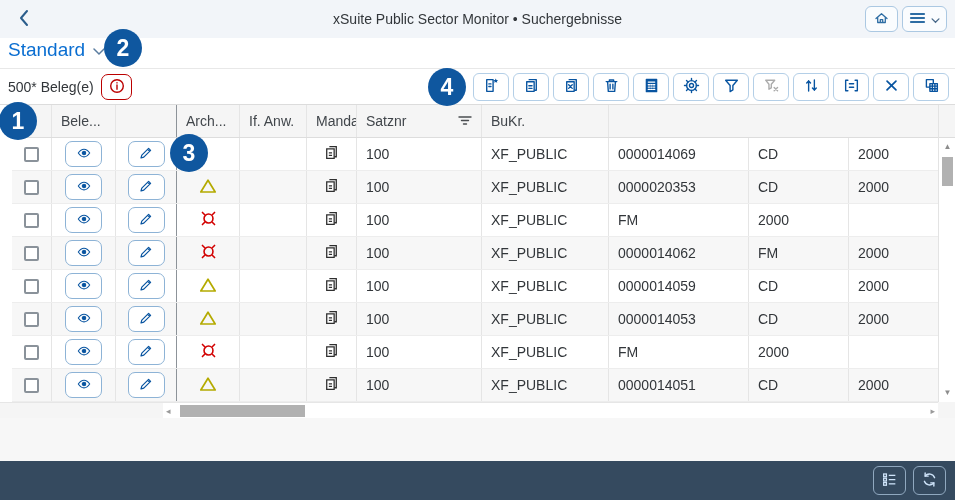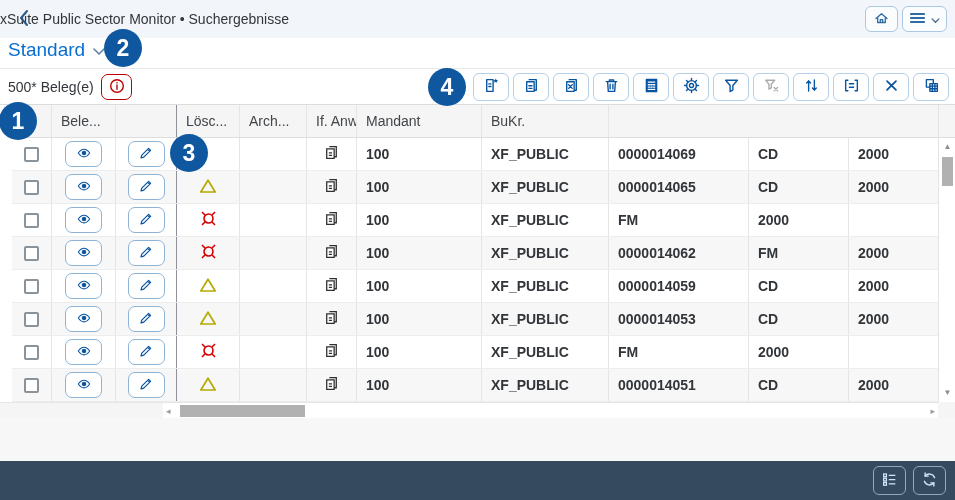--- a/index.html
+++ b/index.html
@@ -3,21 +3,21 @@
 <meta charset="utf-8">
 <style>
   *{margin:0;padding:0;box-sizing:border-box;}
   html,body{width:955px;height:500px;overflow:hidden;}
   body{font-family:"Liberation Sans",sans-serif;background:#fff;position:relative;}
   .shell{position:absolute;left:0;top:0;width:955px;height:500px;background:#fff;overflow:hidden;}
 
   
   .shell-header{position:absolute;left:0;top:0;width:955px;height:38px;background:#f2f5f9;}
   .back-btn{position:absolute;left:13px;top:8px;width:22px;height:22px;background:none;border:none;cursor:pointer;display:flex;align-items:center;justify-content:center;}
-  .shell-title{position:absolute;left:0;top:0;width:100%;height:38px;line-height:38px;text-align:left;font-size:14px;color:#32363a;}
+  .shell-title{position:absolute;left:0;top:0;width:100%;height:38px;line-height:38px;text-align:center;font-size:14px;color:#32363a;}
   .hdr-btn{position:absolute;top:6px;height:26px;border:1px solid #abc8e2;border-radius:6px;background:#fafcfe;display:flex;align-items:center;justify-content:center;cursor:pointer;gap:5px;}
   .home-btn{right:57px;width:33px;}
   .menu-btn{right:8px;width:45px;}
 
   
   .variant-bar{position:absolute;left:0;top:38px;width:955px;height:30px;background:#fff;}
   .variant-title{position:absolute;left:8px;top:1px;display:inline-flex;align-items:center;gap:8px;font-size:19px;color:#0a6ed1;cursor:pointer;background:none;border:none;font-family:inherit;}
 
   
   .toolbar{position:absolute;left:0;top:68px;width:955px;height:37px;background:#fff;border-top:1px solid #e8e8e8;border-bottom:1px solid #dcdcdc;}
@@ -25,21 +25,21 @@
   .info-btn{position:absolute;left:101px;top:5px;width:31px;height:26px;border:1.5px solid #bb0000;border-radius:7px;background:#fff;display:flex;align-items:center;justify-content:center;cursor:pointer;}
   .tb-buttons{position:absolute;right:6px;top:4px;display:flex;gap:4px;}
   .tb-btn{width:36px;height:28px;border:1px solid #b4cfe7;border-radius:6px;background:#fff;display:flex;align-items:center;justify-content:center;cursor:pointer;padding:0;}
 
   
   .table{position:absolute;left:12px;top:105px;width:938px;}
   .tr{display:grid;grid-template-columns:40px 64px 61px 63px 67px 50px 125px 127px 140px 100px 101px;height:33px;}
   .th,.td{border-right:1px solid #e5e5e5;display:flex;align-items:center;padding:0 9px;font-size:14px;color:#32363a;white-space:nowrap;overflow:hidden;}
   .th{color:#41464b;}
   .thead{background:#f5f5f5;border-bottom:1px solid #ddd;}
-  .tbody .tr{background:#fff;border-bottom:1px solid #ededed;font-weight:bold;}
+  .tbody .tr{background:#fff;border-bottom:1px solid #ededed;}
   .tbody .tr:nth-child(even){background:#f7f7f7;}
   .th:nth-child(3),.td:nth-child(3){border-right:1px solid #8d9399;}
   .cell-center{justify-content:center;padding:0;}
   .th-satznr{justify-content:space-between;}
   .checkbox{width:15px;height:15px;border:2px solid #8a929a;border-radius:2px;background:#fff;cursor:pointer;}
   .row-btn{width:37px;height:26px;border:1px solid #8db3d6;border-radius:7px;background:#fff;display:flex;align-items:center;justify-content:center;cursor:pointer;padding:0;}
 
   
   .vsb{position:absolute;left:938px;top:105px;width:17px;height:297px;background:#fff;border-left:1px solid #e3e3e3;}
   .vsb-stub{position:absolute;left:0;top:0;width:17px;height:33px;background:#f5f5f5;border-bottom:1px solid #ddd;}
@@ -198,24 +198,31 @@
             </svg></span>
         </button>
       </div>
   </div>
 
   <div class="table">
     <div class="tr thead">
       <div class="th cell-center"></div>
       <div class="th">Bele...</div>
       <div class="th"></div>
-      <div class="th">Lösc...</div>
       <div class="th">Arch...</div>
       <div class="th">If. Anw.</div>
       <div class="th">Mandant</div>
+      <div class="th th-satznr">
+        <span>Satznr</span>
+        <span>
+          <svg width="14" height="11" viewBox="0 0 14 11" stroke="#4a4d50" stroke-width="1.4" stroke-linecap="round">
+              <path d="M1 2h12M3.5 5.5h7M5.5 9h3"></path>
+            </svg>
+        </span>
+      </div>
       <div class="th">BuKr.</div>
     </div>
     <div class="tbody" id="table-body">
         <div class="tr">
           <div class="td cell-center">
             <span class="checkbox"></span>
           </div>
           <div class="td cell-center">
             <button class="row-btn">
               <span><svg width="18" height="14" viewBox="0 0 16 16" fill="none" stroke="#0854a0" stroke-width="1.2">
@@ -275,21 +282,21 @@
           <div class="td"></div>
           <div class="td cell-center">
             <span><svg width="17" height="17" viewBox="0 0 16 16" fill="none" stroke="#2f2f2f" stroke-width="1.2">
                 <path d="M6 2.5h6.5v9.5h-2"></path>
                 <path d="M3.5 4.5h7v9h-7z" fill="#fff"></path>
                 <path d="M5.5 8.3h3M5.5 10.6h3"></path>
               </svg></span>
           </div>
           <div class="td">100</div>
           <div class="td">XF_PUBLIC</div>
-          <div class="td">0000014065</div>
+          <div class="td">0000020353</div>
           <div class="td">CD</div>
           <div class="td">2000</div>
         </div>
         <div class="tr">
           <div class="td cell-center">
             <span class="checkbox"></span>
           </div>
           <div class="td cell-center">
             <button class="row-btn">
               <span><svg width="18" height="14" viewBox="0 0 16 16" fill="none" stroke="#0854a0" stroke-width="1.2">

